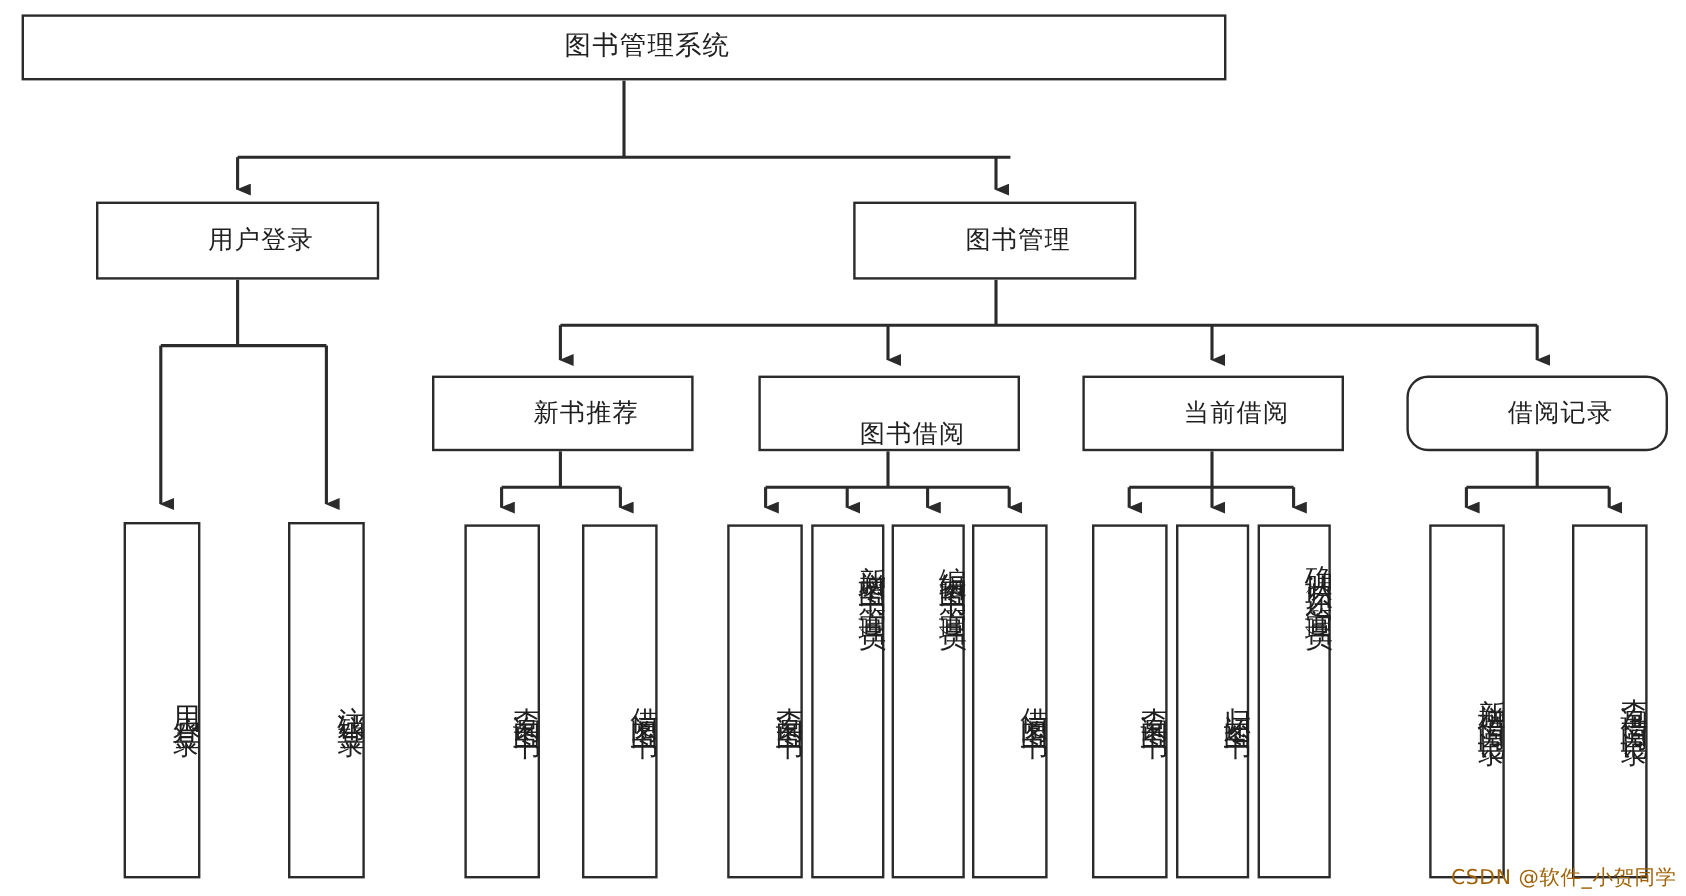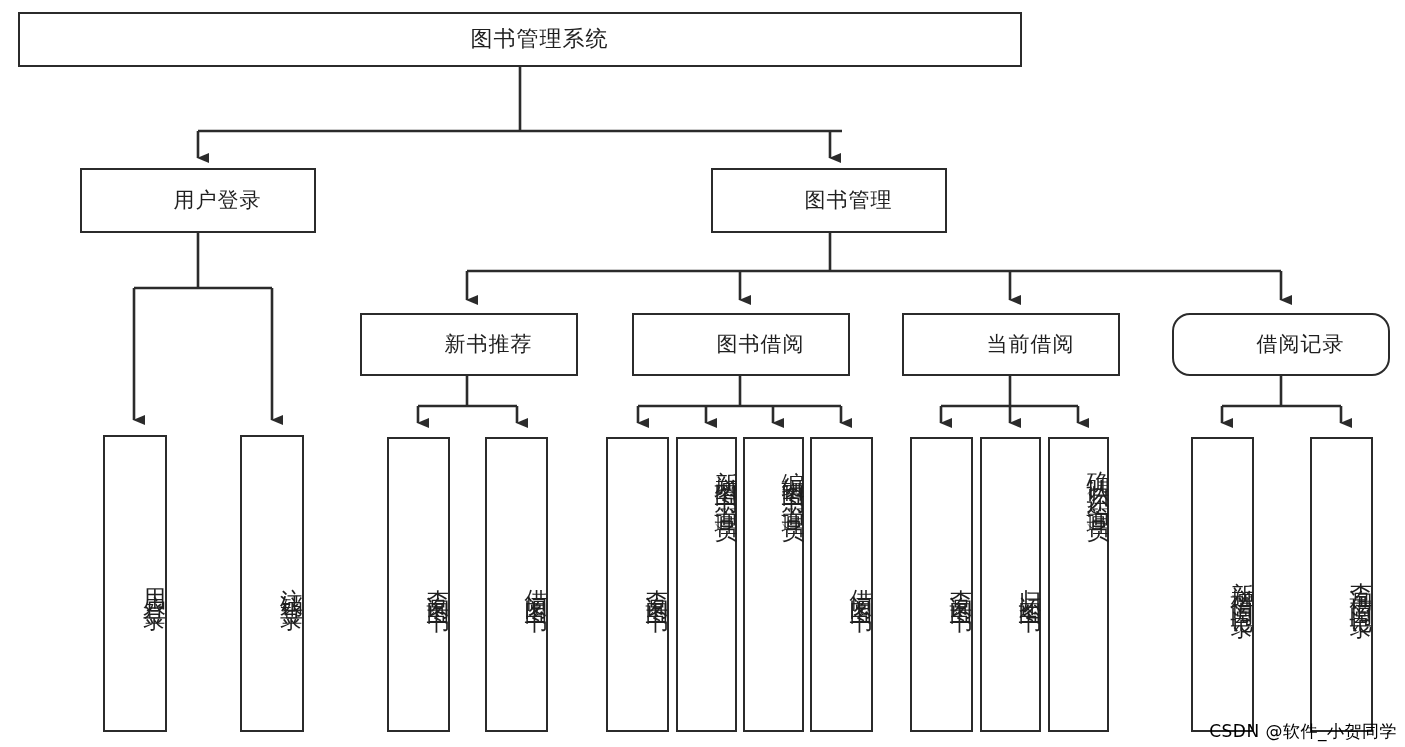--- a/index.html
+++ b/index.html
@@ -63,21 +63,21 @@
   }
   .node.v.mid{
     align-items:center;
     padding-top:0;
   }
   #watermark{
     position:absolute;
     right:8px;
     bottom:4px;
     font-size:17px;
-    color:#000000;
+    color:#a16207;
     z-index:5;
     white-space:nowrap;
     letter-spacing:0.5px;
   }
 </style>
 </head>
 <body>
 
 <div id="stage">
 
@@ -141,21 +141,21 @@
   </div>
 
   <div class="node h" style="left:360px; top:313px; width:218px; height:63px;">
     <span class="label">新书推荐</span>
   </div>
 
   <div class="node h" style="left:711px; top:168px; width:236px; height:65px;">
     <span class="label">图书管理</span>
   </div>
 
-  <div class="node h" style="left:632px; top:313px; width:218px; height:63px;">
+  <div class="node h" style="left:632px; top:313px; width:218px; height:63px;align-items:flex-end;">
     <span class="label">图书借阅</span>
   </div>
 
   <div class="node h" style="left:902px; top:313px; width:218px; height:63px;">
     <span class="label">当前借阅</span>
   </div>
 
   <div class="node h" style="left:1172px; top:313px; width:218px; height:63px;border-radius:18px;">
     <span class="label">借阅记录</span>
   </div>

